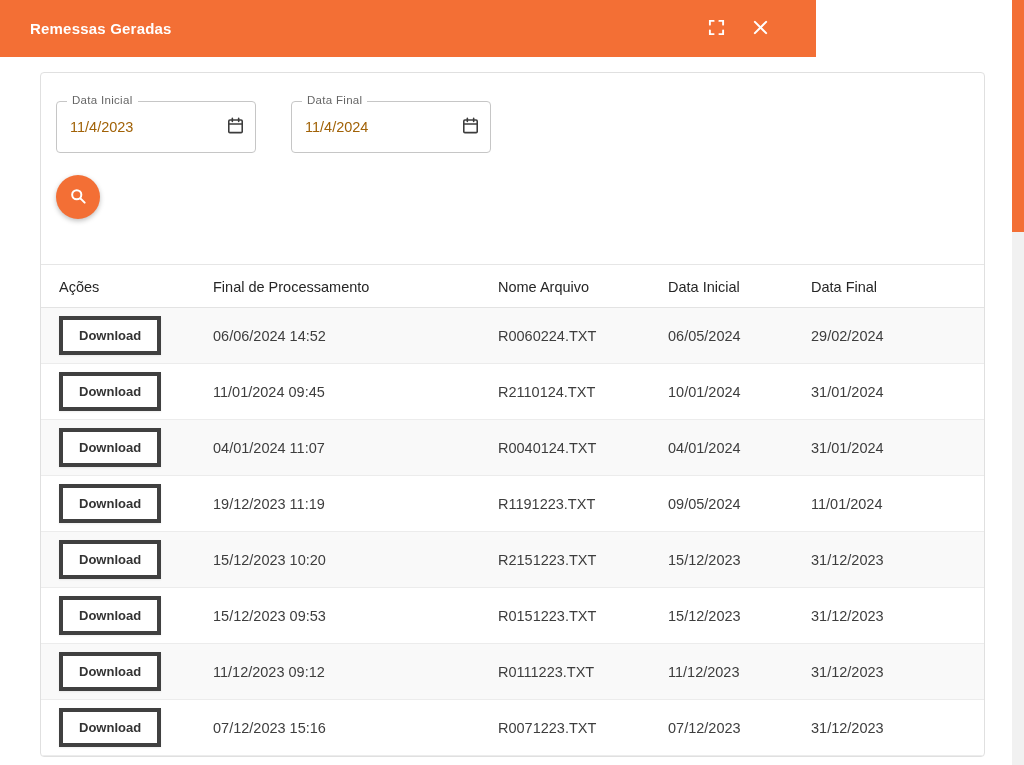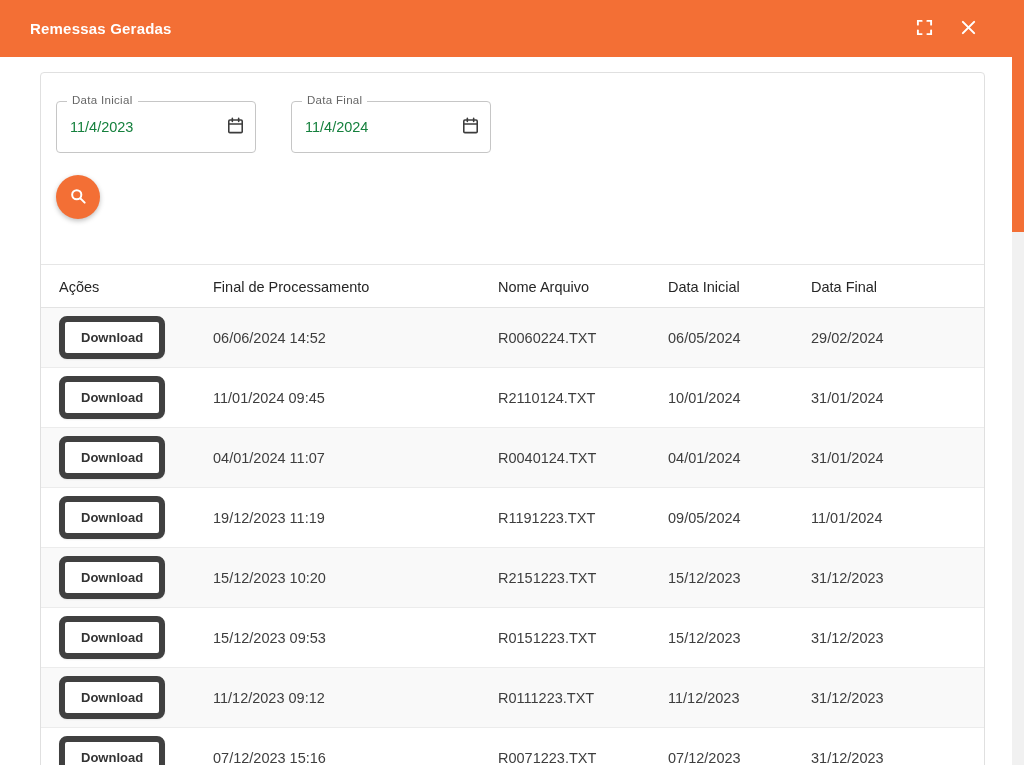--- a/index.html
+++ b/index.html
@@ -4,21 +4,21 @@
 <style>
   :root { --accent:#F36F35; --teal:#2E8B7B; }
   * { margin:0; padding:0; box-sizing:border-box; }
   html, body {
     width:1024px; height:765px; overflow:hidden; background:#fff;
     font-family:"Liberation Sans", sans-serif;
   }
 
   
   .dialog-header {
-    width:1024px; height:57px; background:var(--accent);
+    width:816px; height:57px; background:var(--accent);
     display:flex; align-items:center; padding:0 24px 0 30px;gap:17px;
   }
   .dialog-title { color:#fff; font-weight:bold; font-size:15px; letter-spacing:.2px; }
   .header-controls { margin-left:auto; display:flex; align-items:center; gap:24px; padding-right:22px; }
   .hbtn { background:none; border:none; cursor:pointer; display:flex; align-items:center; padding:2px; }
 
   
   .main { position:relative; }
   .generate-btn {
     margin:34px 0 0 22px;
@@ -40,42 +40,42 @@
     position:relative; width:200px; height:52px;
     border:1px solid #c6c6c6; border-radius:4px;
     display:flex; align-items:center; background:#fff;
   }
   .date-field .float-label {
     position:absolute; top:-8px; left:10px; background:#fff;
     padding:0 5px; font-size:11.5px; color:#666; letter-spacing:.3px;
   }
   .date-field input {
     border:none; outline:none; width:130px; margin-left:13px;
-    font-family:inherit; font-size:14.5px; color:#15803d; background:transparent;
+    font-family:inherit; font-size:14.5px; color:#a16207; background:transparent;
   }
   .cal-btn { background:none; border:none; cursor:pointer; margin-left:auto; margin-right:10px; display:flex; }
 
   .search-btn {
     margin:22px 0 0 0; width:44px; height:44px; border-radius:50%;
     background:var(--accent); border:none; cursor:pointer;
     display:flex; align-items:center; justify-content:center;
     box-shadow:0 2px 5px rgba(0,0,0,.25);
   }
 
   
   table { width:100%; border-collapse:collapse; font-size:14.5px; color:#3d3d3d; table-layout:fixed; }
   thead th {
     text-align:left; font-weight:normal; font-size:14.5px; color:#262626;
     padding:14px 6px 12px 0; border-bottom:1px solid #e3e3e3;
   }
   thead th:first-child, tbody td:first-child { padding-left:18px; }
   tbody td { padding:8px 6px 8px 0; height:48px; border-bottom:1px solid #ececec; vertical-align:middle; }
   tbody tr:nth-child(odd) { background:#f9f9f9; }
   .download-btn {
-    background:#fff; border:6px solid #404040; border-radius:8px;
+    background:#fff; border:4px solid #404040; border-radius:0;
     font-family:inherit; font-weight:bold; font-size:13px; color:#333;
     padding:8px 16px; cursor:pointer; box-shadow:0 1px 2px rgba(0,0,0,.07);
   }
 
   
   .scrollbar-track {
     position:fixed; top:0; right:0; width:12px; height:765px;
     background:#f1f1f1; z-index:20;
   }
   .scrollbar-thumb { position:absolute; top:0; left:0; width:100%; height:232px; background:var(--accent); }

